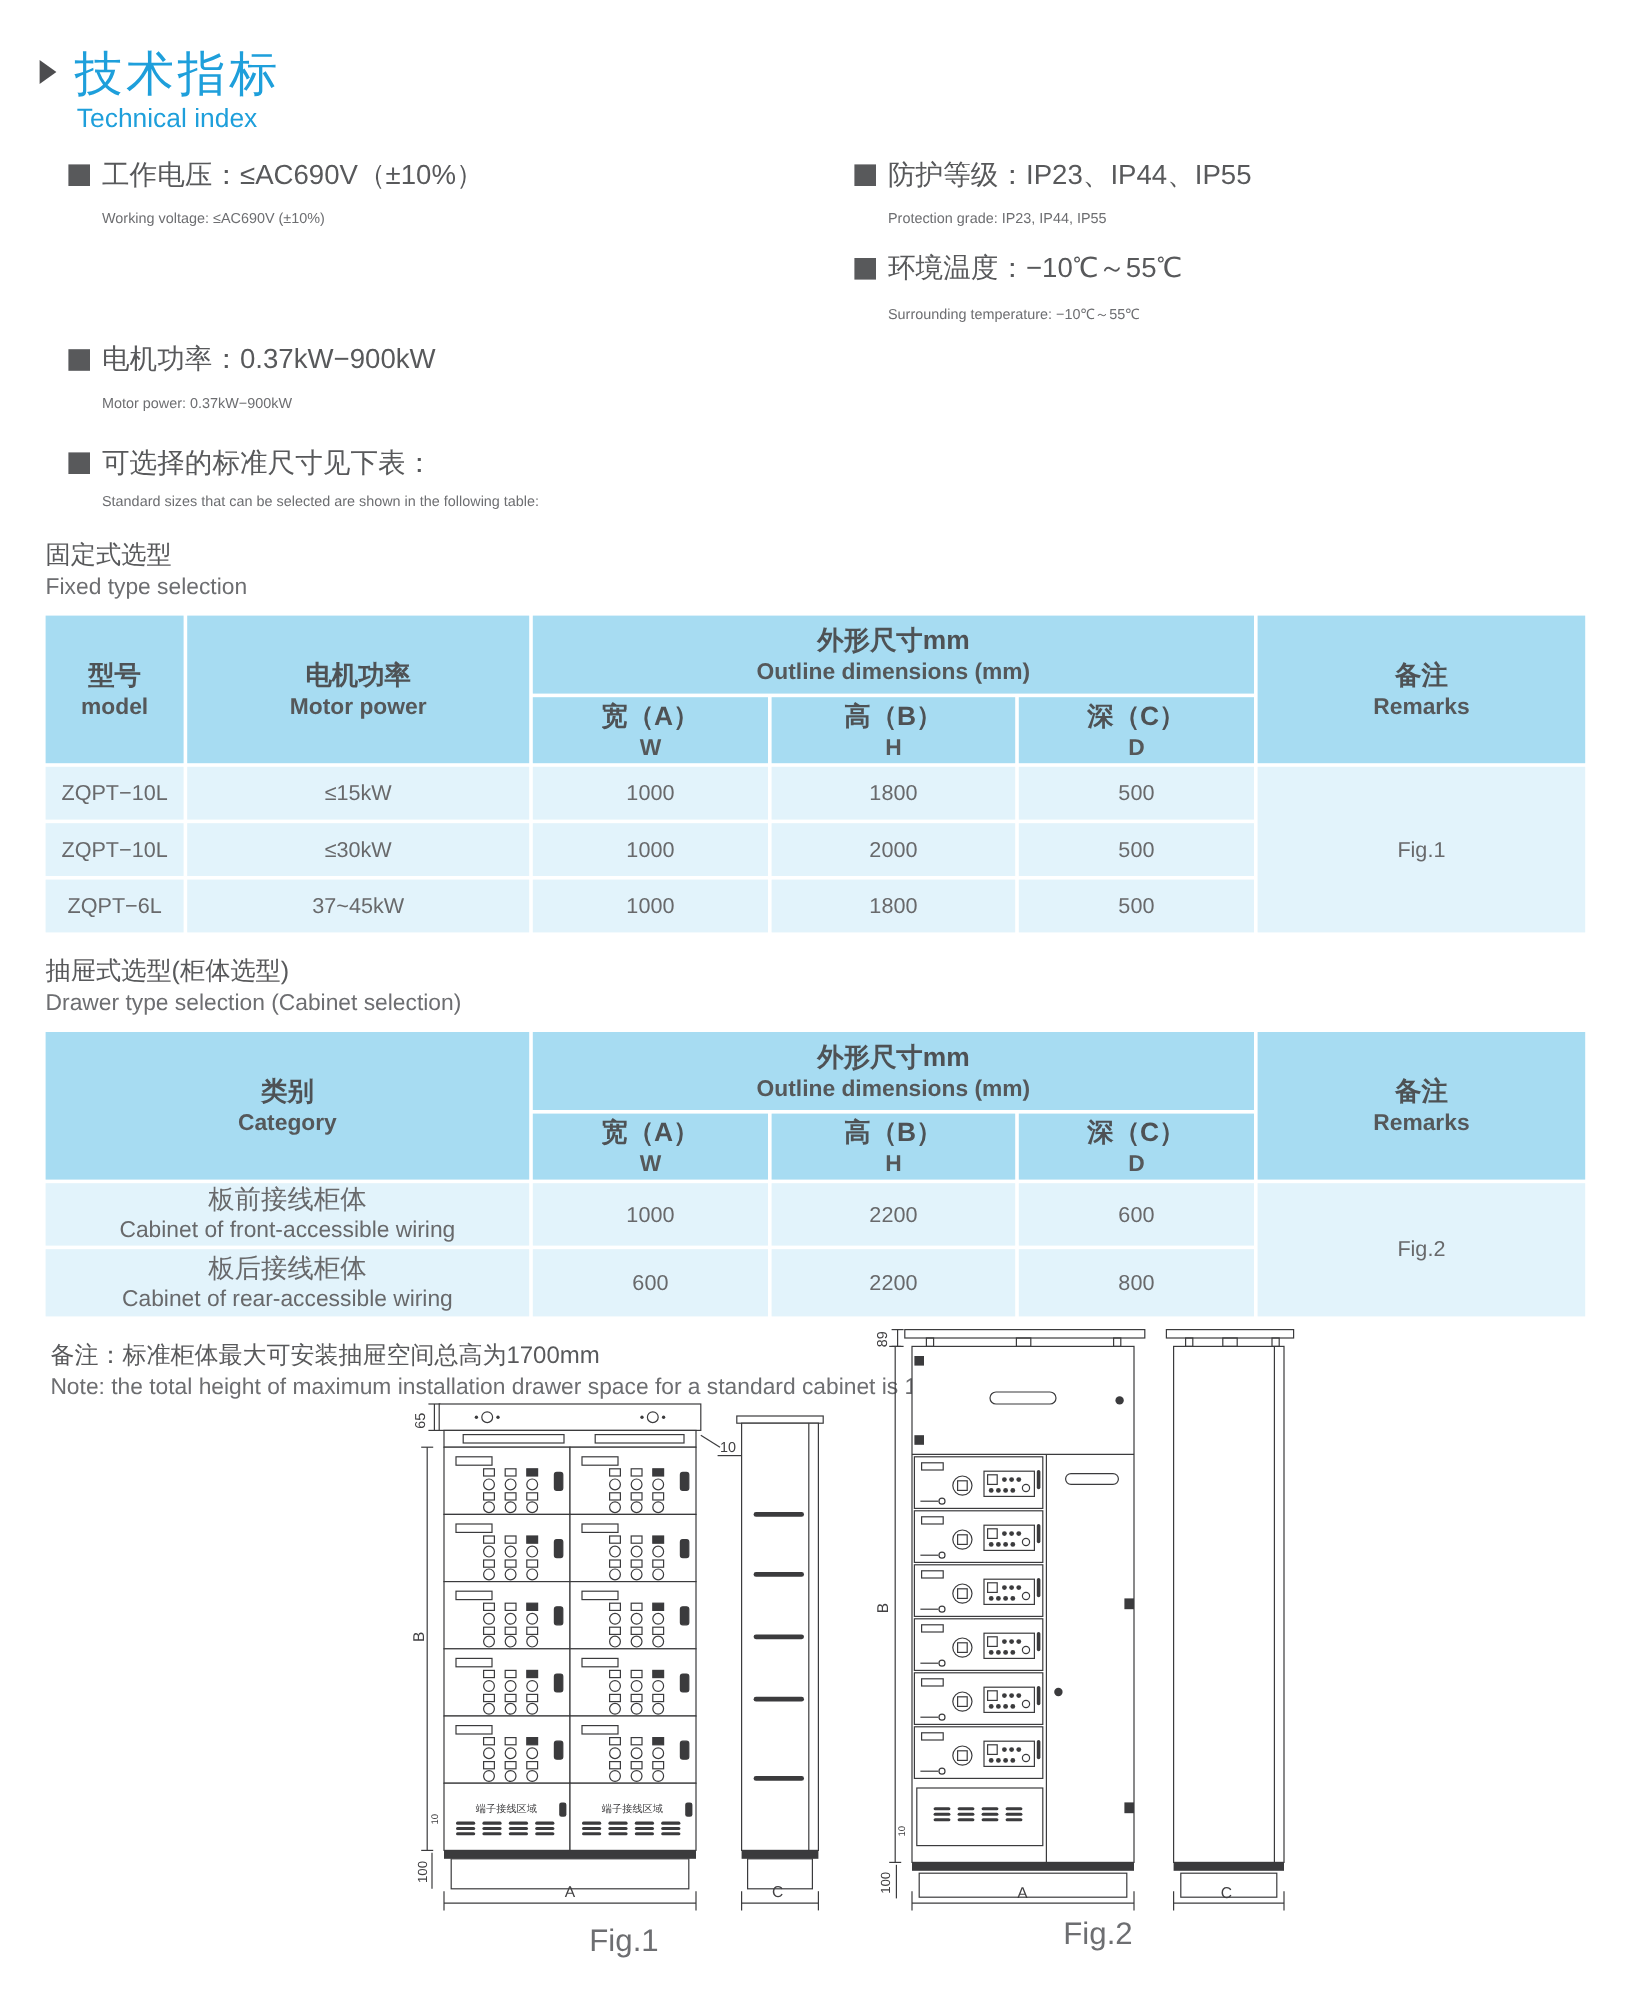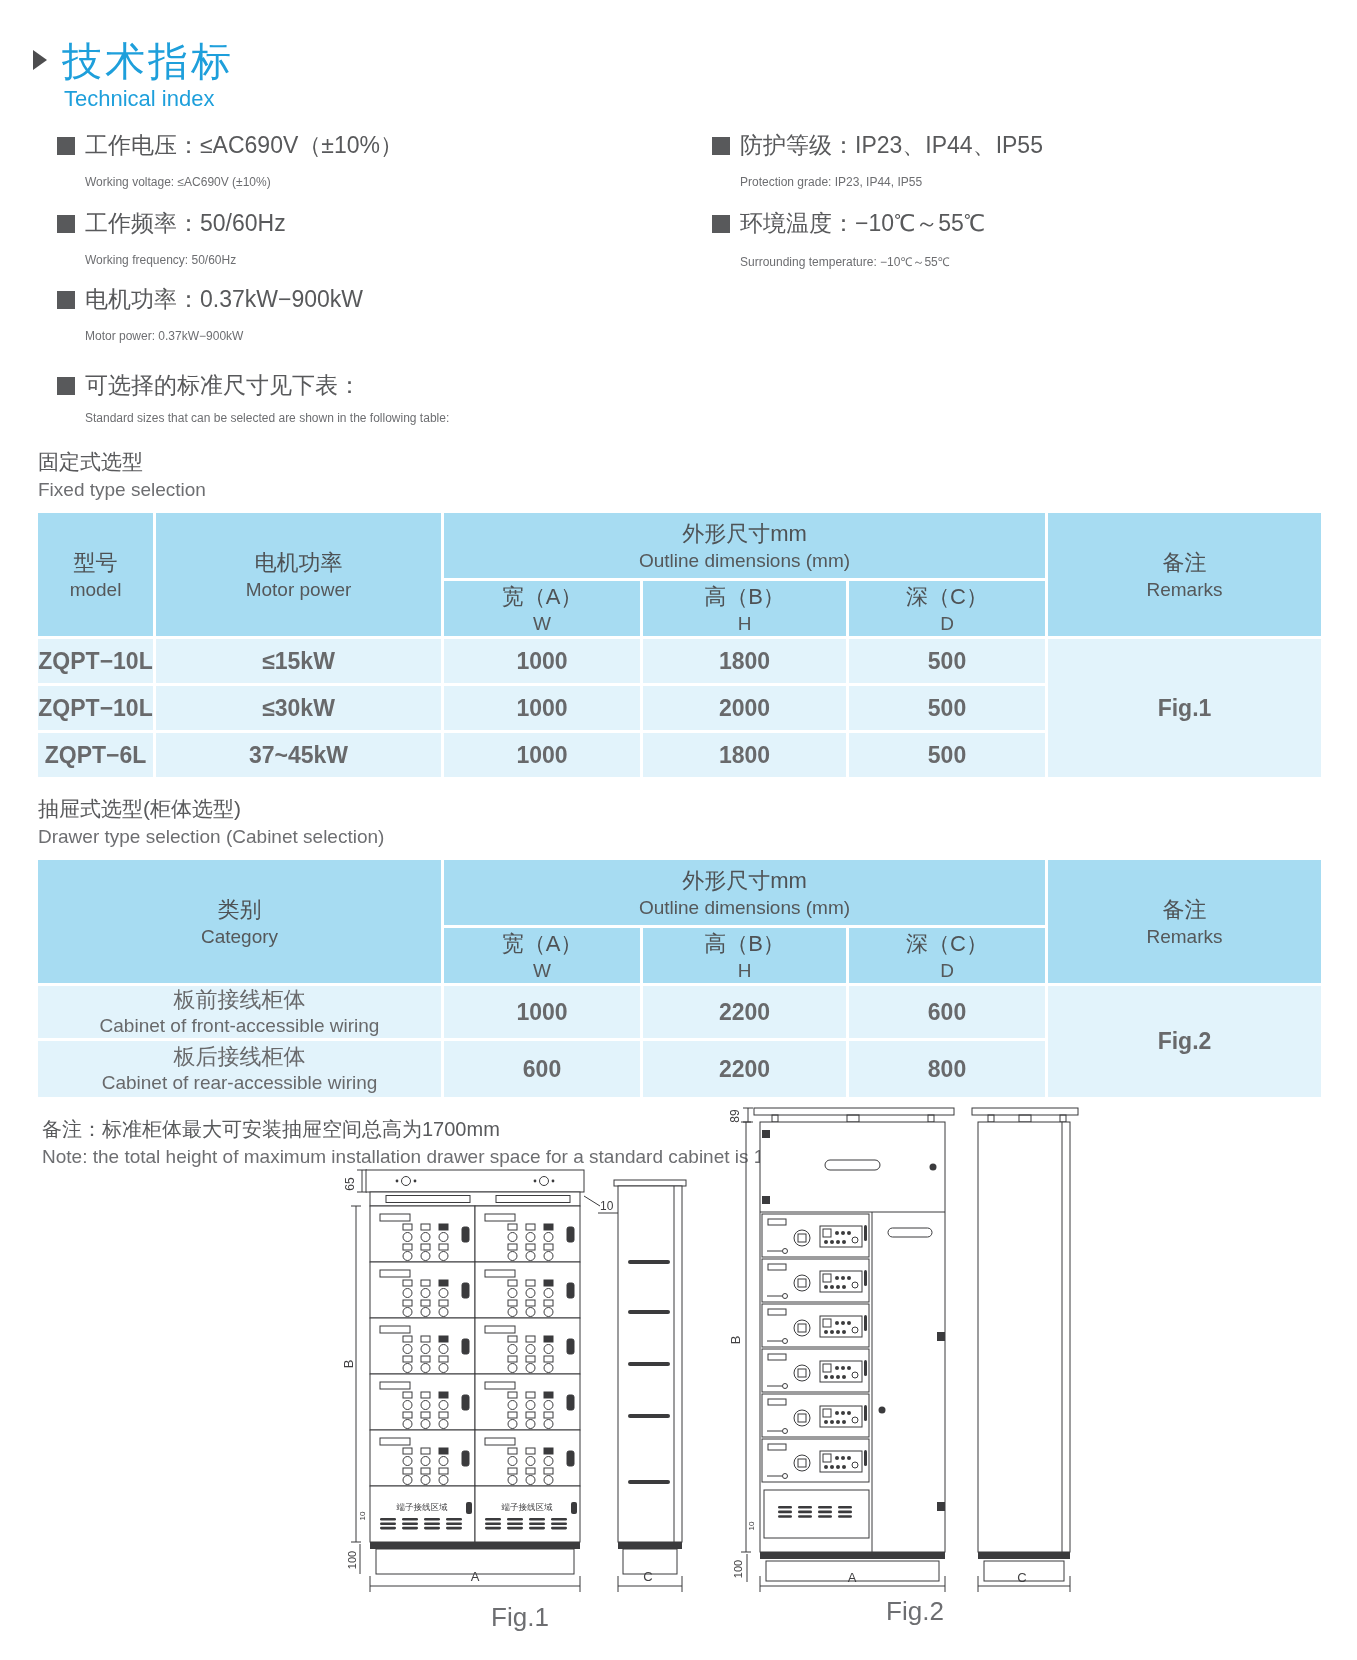--- a/index.html
+++ b/index.html
@@ -15,25 +15,25 @@
   
   .spec-item .cn-line{display:flex;align-items:center;font-size:23px;color:#58595B;white-space:nowrap;}
   .spec-item .sq{display:inline-block;width:18px;height:18px;background:#58595B;margin-right:10px;flex:0 0 auto;}
   .spec-item .en-line{margin-top:14px;margin-left:28px;font-size:12px;color:#6D6E71;white-space:nowrap;}
 
   .section-cn{font-size:21px;color:#58595B;white-space:nowrap;}
   .section-en{font-size:19px;color:#6D6E71;white-space:nowrap;}
 
   
   table.spec-table{border-collapse:separate;border-spacing:3px;table-layout:fixed;position:absolute;}
-  table.spec-table th{background:#A7DCF2;font-weight:400;padding:0;text-align:center;vertical-align:middle;color:#4E5255;}
+  table.spec-table th{background:#A7DCF2;font-weight:700;padding:0;text-align:center;vertical-align:middle;color:#4E5255;}
   table.spec-table td{background:#E2F3FB;padding:0;text-align:center;vertical-align:middle;color:#68696B;}
   .th-cn{font-size:22px;line-height:30px;}
   .th-en{font-size:19px;line-height:24px;color:#55585A;}
-  .td-val{font-size:23px;font-weight:bold;}
+  .td-val{font-size:18px;}
   .td-cn{font-size:22px;line-height:28px;}
   .td-en{font-size:19px;line-height:24px;}
 
   .note-cn{font-size:20px;color:#58595B;white-space:nowrap;}
   .note-en{font-size:19px;color:#6D6E71;white-space:nowrap;}
 
   .fig-caption{position:absolute;width:250px;text-align:center;font-size:26px;color:#6D6E71;}
 
   svg.fig{position:absolute;overflow:visible;}
   svg.fig text{fill:#414042;font-family:"Liberation Sans", sans-serif;}
@@ -46,27 +46,20 @@
   <div class="abs tri" style="left:33px;top:50px;"></div>
   <div class="abs page-title" style="left:62px;top:34px;">技术指标</div>
   <div class="abs page-subtitle" style="left:64px;top:86px;">Technical index</div>
 
   <div class="abs spec-item" style="left:57px;top:130px;">
     <div class="cn-line">
         <span class="sq"></span>
         <span>工作电压：≤AC690V（±10%）</span>
       </div>
     <div class="en-line">Working voltage: ≤AC690V (±10%)</div>
-  </div>
-  <div class="abs spec-item" style="left:57px;top:208px;">
-    <div class="cn-line">
-        <span class="sq"></span>
-        <span>工作频率：50/60Hz</span>
-      </div>
-    <div class="en-line">Working frequency: 50/60Hz</div>
   </div>
   <div class="abs spec-item" style="left:57px;top:284px;">
     <div class="cn-line">
         <span class="sq"></span>
         <span>电机功率：0.37kW−900kW</span>
       </div>
     <div class="en-line">Motor power: 0.37kW−900kW</div>
   </div>
   <div class="abs spec-item" style="left:57px;top:370px;">
     <div class="cn-line">

